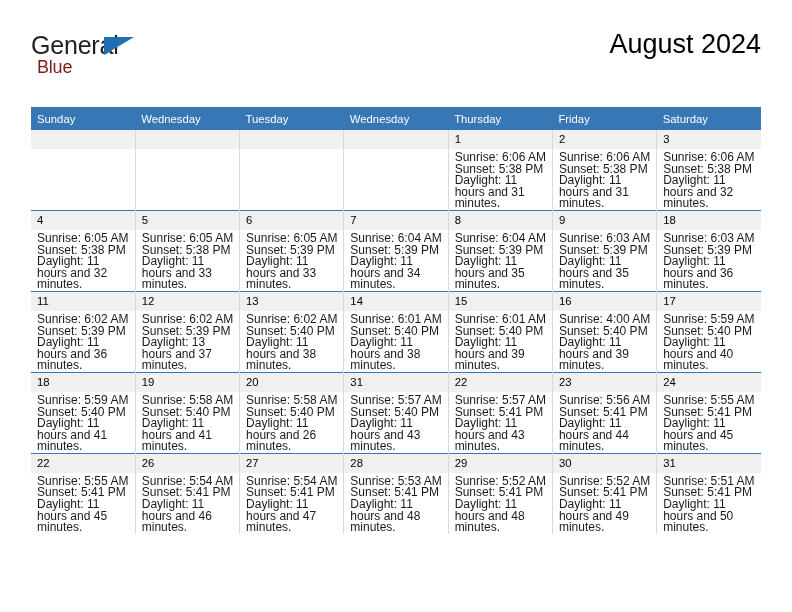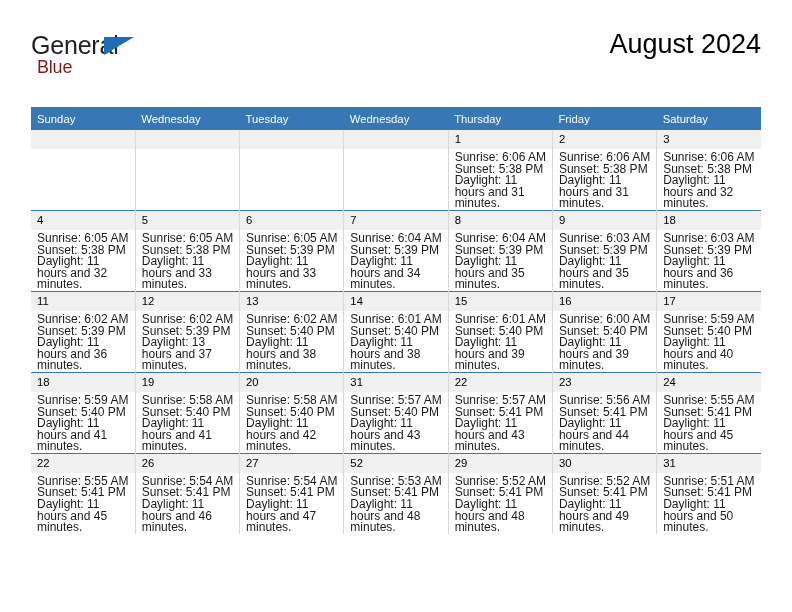--- a/index.html
+++ b/index.html
@@ -304,21 +304,21 @@
             <span class="daynum">15</span>
             <div class="info">
               <div>Sunrise: 6:01 AM</div>
               <div>Sunset: 5:40 PM</div>
               <div class="daylight">Daylight: 11 hours and 39 minutes.</div>
             </div>
           </td>
           <td>
             <span class="daynum">16</span>
             <div class="info">
-              <div>Sunrise: 6:00 AM</div>
+              <div>Sunrise: 4:00 AM</div>
               <div>Sunset: 5:40 PM</div>
               <div class="daylight">Daylight: 11 hours and 39 minutes.</div>
             </div>
           </td>
           <td>
             <span class="daynum">17</span>
             <div class="info">
               <div>Sunrise: 5:59 AM</div>
               <div>Sunset: 5:40 PM</div>
               <div class="daylight">Daylight: 11 hours and 40 minutes.</div>
@@ -340,21 +340,21 @@
               <div>Sunrise: 5:58 AM</div>
               <div>Sunset: 5:40 PM</div>
               <div class="daylight">Daylight: 11 hours and 41 minutes.</div>
             </div>
           </td>
           <td>
             <span class="daynum">20</span>
             <div class="info">
               <div>Sunrise: 5:58 AM</div>
               <div>Sunset: 5:40 PM</div>
-              <div class="daylight">Daylight: 11 hours and 42 minutes.</div>
+              <div class="daylight">Daylight: 11 hours and 26 minutes.</div>
             </div>
           </td>
           <td>
             <span class="daynum">31</span>
             <div class="info">
               <div>Sunrise: 5:57 AM</div>
               <div>Sunset: 5:40 PM</div>
               <div class="daylight">Daylight: 11 hours and 43 minutes.</div>
             </div>
           </td>
@@ -402,21 +402,21 @@
           </td>
           <td>
             <span class="daynum">27</span>
             <div class="info">
               <div>Sunrise: 5:54 AM</div>
               <div>Sunset: 5:41 PM</div>
               <div class="daylight">Daylight: 11 hours and 47 minutes.</div>
             </div>
           </td>
           <td>
-            <span class="daynum">52</span>
+            <span class="daynum">28</span>
             <div class="info">
               <div>Sunrise: 5:53 AM</div>
               <div>Sunset: 5:41 PM</div>
               <div class="daylight">Daylight: 11 hours and 48 minutes.</div>
             </div>
           </td>
           <td>
             <span class="daynum">29</span>
             <div class="info">
               <div>Sunrise: 5:52 AM</div>

